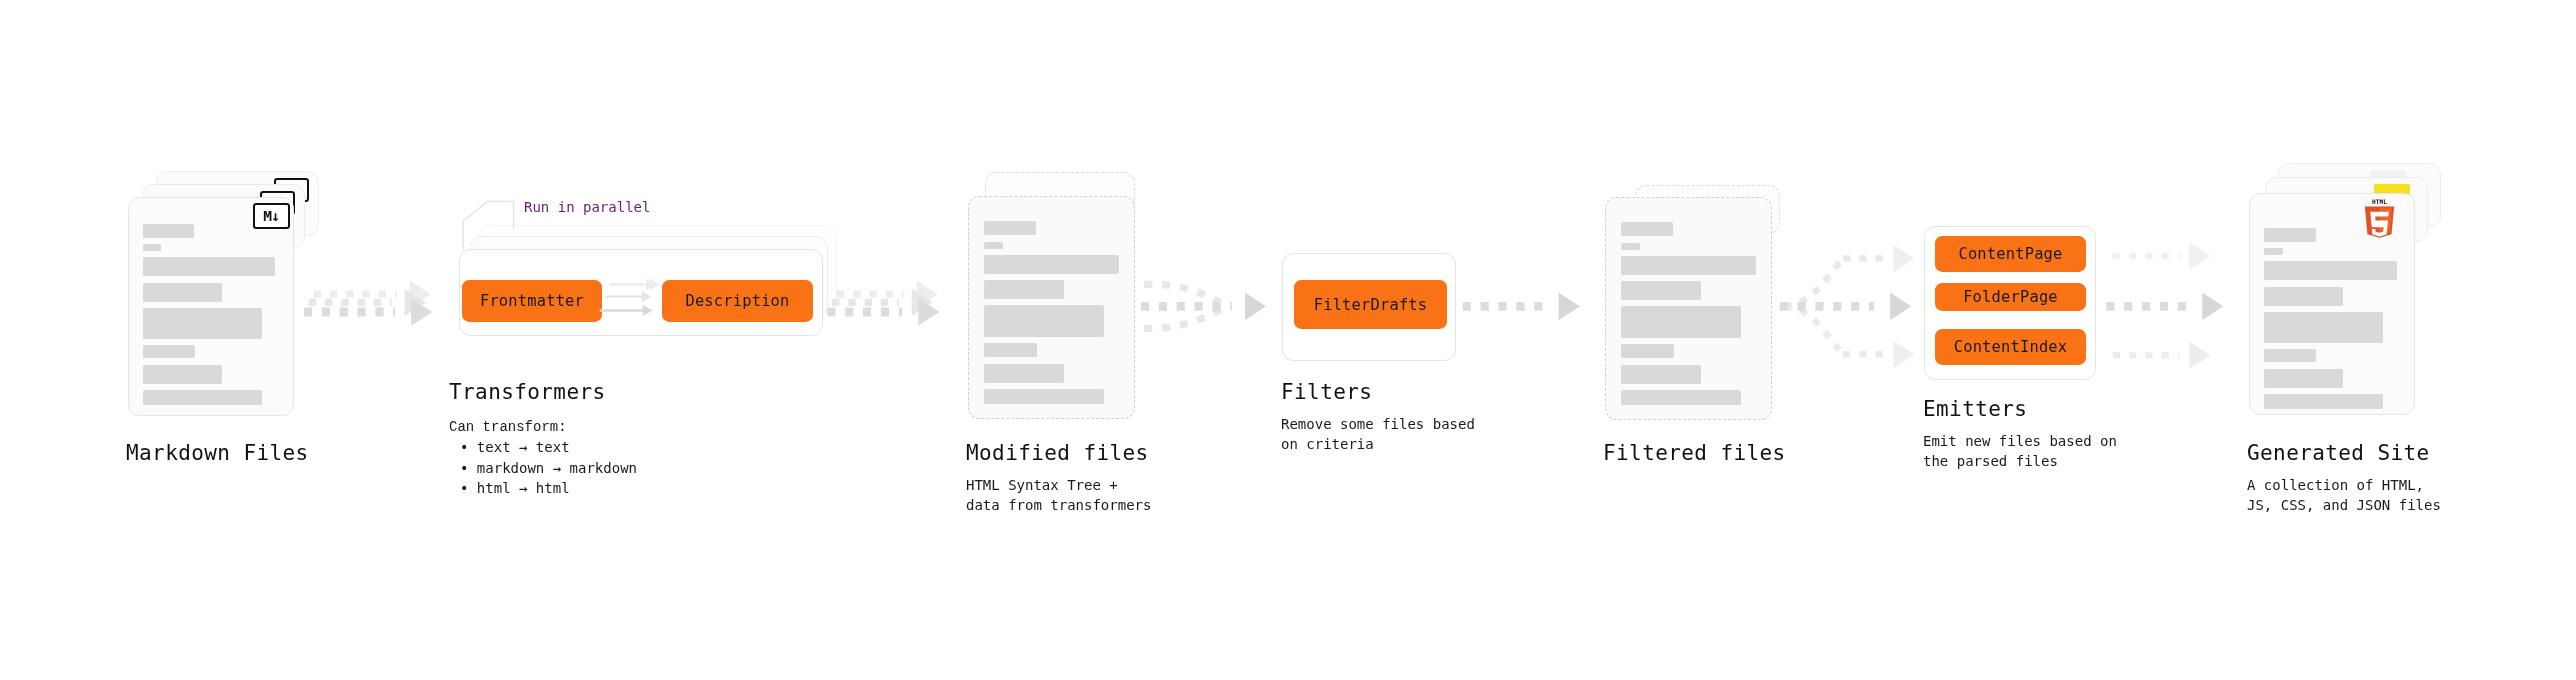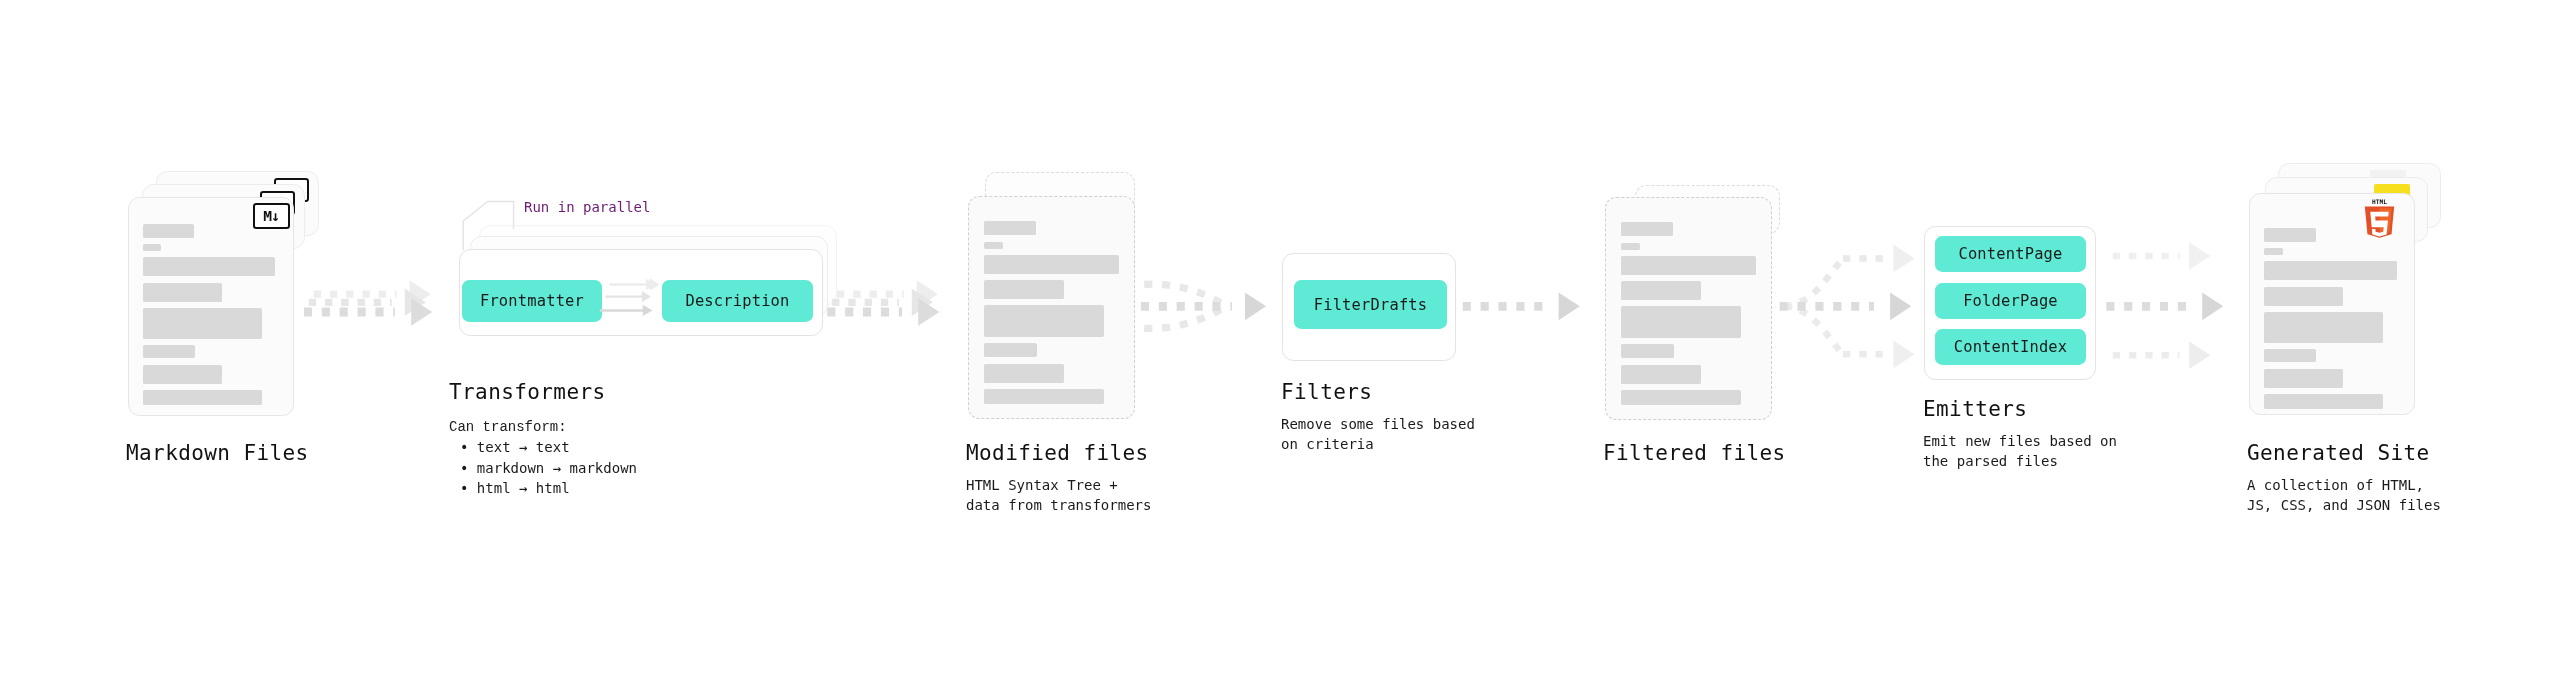--- a/index.html
+++ b/index.html
@@ -28,21 +28,21 @@
   
   .h5{position:absolute;width:37px;height:42px;}
   .tabchip{position:absolute;height:10.6px;border-radius:1.6px;}
 
   
   .pbox{position:absolute;box-sizing:border-box;border:1.3px solid #e3e3e3;
     border-radius:11.4px;background:#ffffff;}
   .pbox.l2{border-color:#ededed;background:#fdfdfd;}
   .pbox.l3{border-color:#f3f3f3;background:#fefefe;}
   .chip{position:absolute;box-sizing:border-box;border-radius:7.3px;
-    background:#5eead4;display:flex;align-items:center;justify-content:center;
+    background:#f97316;display:flex;align-items:center;justify-content:center;
     font-size:15.4px;color:#1a1a1a;letter-spacing:0.2px;white-space:nowrap;}
   .chip.g2{background:#e4e4e4;color:transparent;}
   .chip.g3{background:#eeeeee;color:transparent;}
 
   
   .title{position:absolute;font-size:21px;letter-spacing:0.4px;color:#111;white-space:nowrap;}
   .sub{position:absolute;font-size:14px;line-height:20.3px;color:#1a1a1a;white-space:pre;}
   .runlabel{position:absolute;font-size:14px;color:#701a75;white-space:nowrap;}
   .bullets{position:absolute;font-size:14px;line-height:20.3px;color:#1a1a1a;white-space:pre;}
 
@@ -132,21 +132,21 @@
     <div class="bar" style="left:14.6px;top:146px;width:53px;height:14px;"></div>
     <div class="bar" style="left:14.6px;top:167px;width:80px;height:18.7px;"></div>
     <div class="bar" style="left:14.6px;top:192px;width:120px;height:15.4px;"></div>
   </div>
   <div class="title" style="left:1603px;top:441px;">Filtered files</div>
 </div>
 
 <div class="stage">
   <div class="pbox" style="left:1924px;top:226px;width:172px;height:154px;"></div>
   <div class="chip" style="left:1935px;top:236px;width:151px;height:36px;">ContentPage</div>
-  <div class="chip" style="left:1935px;top:283px;width:151px;height:36px;">FolderPage</div>
+  <div class="chip" style="left:1935px;top:283px;width:151px;height:28px;">FolderPage</div>
   <div class="chip" style="left:1935px;top:329px;width:151px;height:36px;">ContentIndex</div>
   <div class="title" style="left:1923px;top:397px;">Emitters</div>
   <div class="sub" style="left:1923px;top:431px;">Emit new files based on
 the parsed files</div>
 </div>
 
 <div class="stage">
   <div class="doccard ghost" style="left:2278px;top:163px;width:163px;height:65px;"></div>
   <div class="tabchip" style="left:2370px;top:170px;width:36px;height:9px;background:#f2f2f2;border-bottom:3.3px solid #2965f1;"></div>
 

